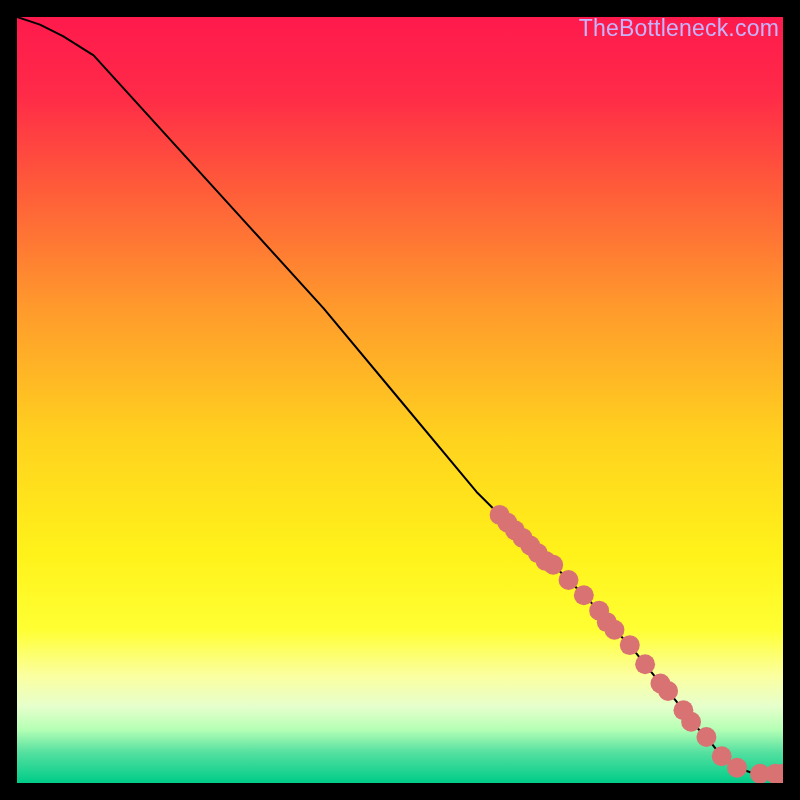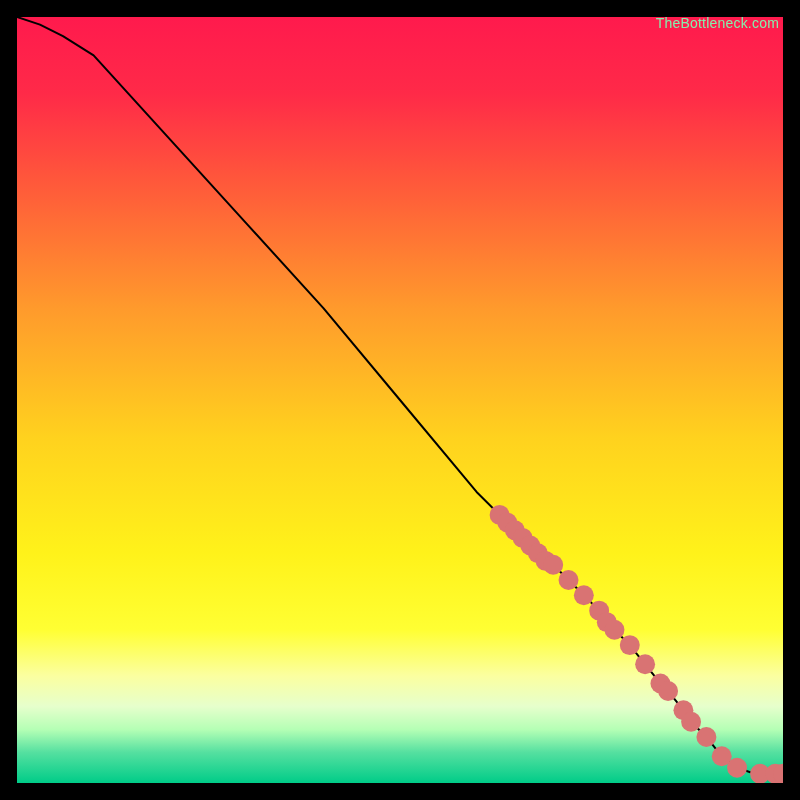--- a/index.html
+++ b/index.html
@@ -20,22 +20,22 @@
     box-sizing: border-box;
   }
   .gradient {
     position: absolute;
     inset: 0;
   }
   .watermark {
     position: absolute;
     top: -2px;
     right: 4px;
-    color: #86efac;
-    font-size: 14px;
+    color: #c4b5fd;
+    font-size: 23px;
     font-weight: 500;
     letter-spacing: 0.2px;
     z-index: 5;
     user-select: none;
   }
   svg.plot {
     position: absolute;
     inset: 0;
     width: 766px;
     height: 766px;

